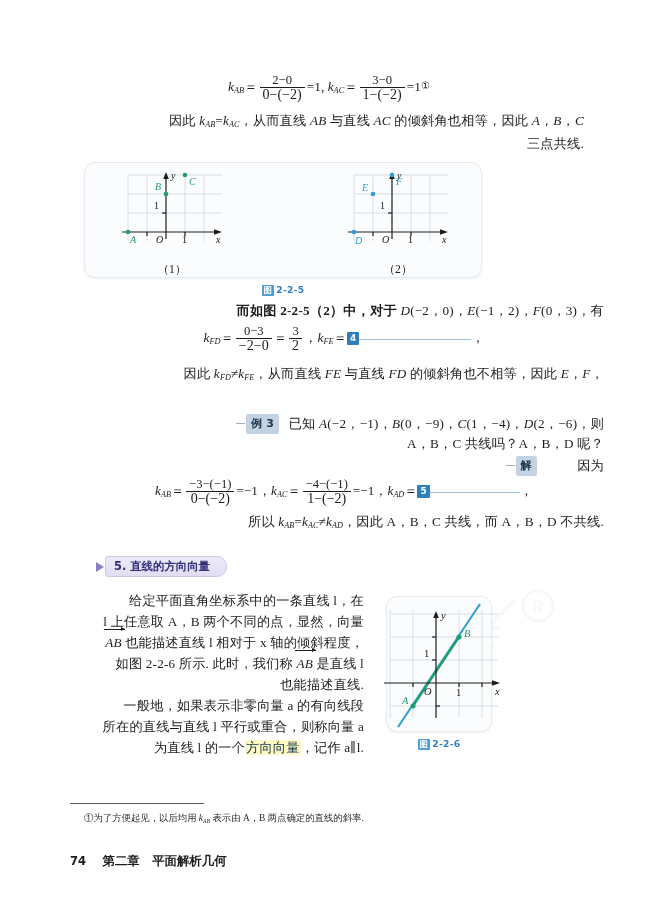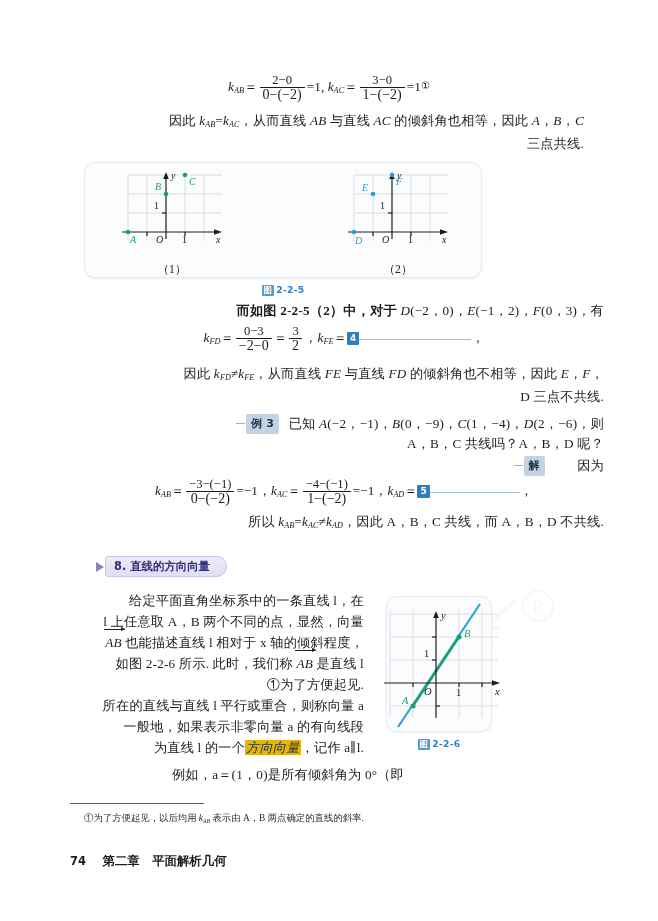--- a/index.html
+++ b/index.html
@@ -82,21 +82,21 @@
     border:1px solid #cdc6e6;
     border-radius:3px 10px 10px 3px;
     height:19px;line-height:19px;
     padding:0 16px 0 8px;
     font-family:"DejaVu Sans","Liberation Sans",sans-serif;
     font-weight:700;font-size:11.4px;color:#33307a;
     white-space:nowrap;
   }
 
   
-  .hl{background:#eab308;color:#11334d;padding:0 1px;font-style:italic;}
+  .hl{background:#fef9c3;color:#11334d;padding:0 1px;}
 
   
   .fnrule{position:absolute;height:0;border-top:1px solid #5a5a5a;}
   .footnote{position:absolute;font-size:9.4px;line-height:13px;color:#2a2a2a;}
   .pagefoot{position:absolute;font-size:10px;color:#1c1c1c;}
   .pagenum{font-family:"DejaVu Sans","Liberation Sans",sans-serif;font-weight:700;font-size:11.5px;}
 
   
   .wm{position:absolute;pointer-events:none;user-select:none;opacity:.13;}
 
@@ -217,68 +217,64 @@
   <div class="ln" style="position:absolute;left:84px;top:301px;width:520px;">
     <span style="margin-left:22px;font-weight:bold;">而如图 2-2-5（2）中，对于 </span><span class="mi">D</span><span>(−2，0)</span>，<span class="mi">E</span><span>(−1，2)</span>，<span class="mi">F</span><span>(0，3)</span><span>，有</span>
   </div>
 
   <div style="position:absolute;left:84px;top:325px;width:520px;font-size:13.4px;text-align:center;">
     <span style="margin-right:0px;"><span class="mi"><span>k</span><span class="sub">FD</span></span><span>＝</span><span class="frac"><span class="num">0−3</span><span class="den">−2−0</span></span><span>＝</span><span class="frac"><span class="num">3</span><span class="den">2</span></span><span>，</span><span class="mi"><span>k</span><span class="sub">FE</span></span><span>＝</span><span class="chip">4</span><span class="blankline" style="width:112px;"></span><span>，</span></span>
   </div>
 
   <div class="ln" style="position:absolute;left:84px;top:364px;width:520px;">
     <div><span>因此 </span><span class="mi"><span>k</span><span class="sub">FD</span></span><span>≠</span><span class="mi"><span>k</span><span class="sub">FE</span></span><span>，从而直线 </span><span class="mi">FE</span><span> 与直线 </span><span class="mi">FD</span><span> 的倾斜角也不相等，因此 </span><span class="mi">E</span>，<span class="mi">F</span>，</div>
-    <div>D 三点不共线.</div>
   </div>
 
   <div class="ln" style="position:absolute;left:84px;top:414px;width:520px;">
     <div style="margin-left:18px;">
       <span class="badgelead"></span><span class="badge">例 3</span>
       <span style="margin-left:6px;">已知 </span><span class="mi">A</span><span>(−2，−1)</span>，<span class="mi">B</span><span>(0，−9)</span>，<span class="mi">C</span><span>(1，−4)</span>，<span class="mi">D</span><span>(2，−6)</span><span>，则</span>
     </div>
     <div>A，B，C 共线吗？A，B，D 呢？</div>
   </div>
 
   <div class="ln" style="position:absolute;left:84px;top:456px;width:520px;">
     <div style="margin-left:18px;">
       <span class="badgelead"></span><span class="badge">解</span>
-      <span style="padding-left:29px;">因为</span>
+      <span style="margin-left:8px;padding-left:29px;">因为</span>
     </div>
   </div>
 
   <div style="position:absolute;left:84px;top:478px;width:520px;font-size:13.2px;text-align:center;">
     <span class="mi"><span>k</span><span class="sub">AB</span></span><span>＝</span><span class="frac"><span class="num">−3−(−1)</span><span class="den">0−(−2)</span></span><span>=−1</span>，<span class="mi"><span>k</span><span class="sub">AC</span></span><span>＝</span><span class="frac"><span class="num">−4−(−1)</span><span class="den">1−(−2)</span></span><span>=−1</span>，<span class="mi"><span>k</span><span class="sub">AD</span></span><span>＝</span><span class="chip">5</span><span class="blankline" style="width:90px;"></span><span>，</span>
   </div>
 
   <div class="ln" style="position:absolute;left:84px;top:512px;width:520px;">
     <span>所以 </span><span class="mi"><span>k</span><span class="sub">AB</span></span><span>=</span><span class="mi"><span>k</span><span class="sub">AC</span></span><span>≠</span><span class="mi"><span>k</span><span class="sub">AD</span></span><span>，因此 A，B，C 共线，而 A，B，D 不共线.</span>
   </div>
 
   <div class="secbar" style="left:96px;top:557px;">
     <span class="secarrow"></span>
-    <span class="secpill">8. 直线的方向向量</span>
+    <span class="secpill">5. 直线的方向向量</span>
   </div>
 
   <div class="ln" style="position:absolute;left:84px;top:590px;width:280px;line-height:21px;">
     <div style="text-indent:24px;">给定平面直角坐标系中的一条直线 l，在</div>
     <div>l 上任意取 A，B 两个不同的点，显然，向量</div>
     <div><span class="vec">AB</span><span> 也能描述直线 l 相对于 x 轴的倾斜程度，</span></div>
     <div><span>如图 2-2-6 所示. 此时，我们称 </span><span class="vec">AB</span><span> 是直线 l</span></div>
-    <div>①为了方便起见.</div>
+    <div>也能描述直线.</div>
   </div>
 
   <div class="ln" style="position:absolute;left:84px;top:695px;width:280px;line-height:21px;">
+    <div style="text-indent:24px;">一般地，如果表示非零向量 a 的有向线段</div>
     <div>所在的直线与直线 l 平行或重合，则称向量 a</div>
-    <div style="text-indent:24px;">一般地，如果表示非零向量 a 的有向线段</div>
     <div><span>为直线 l 的一个</span><span class="hl">方向向量</span><span>，记作 a∥l.</span></div>
   </div>
 
-  <div class="ln" style="position:absolute;left:84px;top:764px;width:320px;line-height:21px;">
-    <div style="text-indent:24px;">例如，a＝(1，0)是所有倾斜角为 0°（即</div>
-  </div>
 
   <div class="figbox" style="left:386px;top:596px;width:106px;height:136px;"></div>
 
   <svg style="position:absolute;left:376px;top:600px;width:136px;height:128px;" viewBox="0 0 136 128">
     <defs>
       <clipPath id="figclip">
         <rect x="10" y="-4" width="106" height="136"></rect>
       </clipPath>
     </defs>
 

